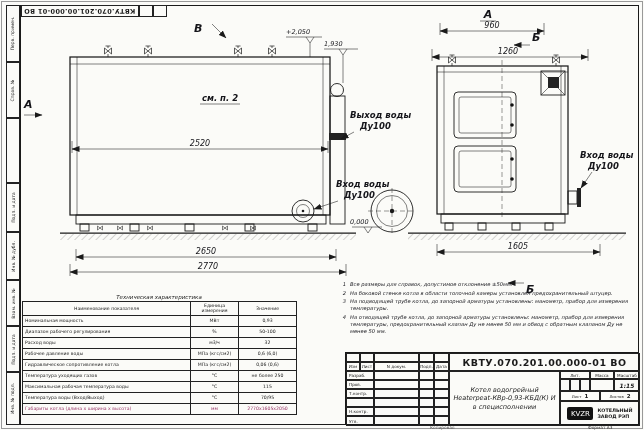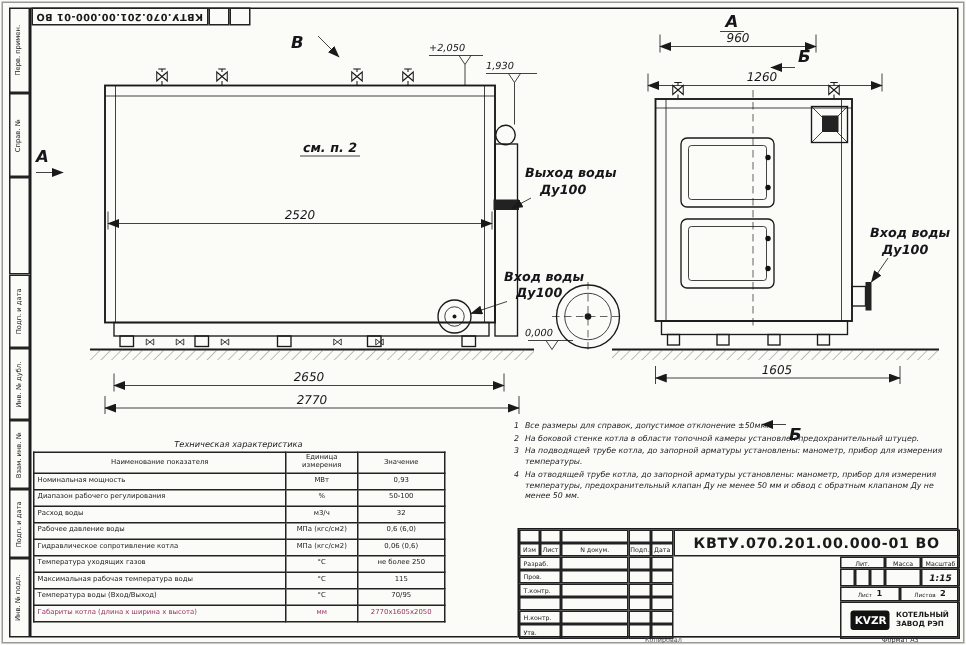--- a/index.html
+++ b/index.html
@@ -48,21 +48,21 @@
   .tb { position:absolute; left:345px; top:352px; width:294px; height:73px; border:1.3px solid #1a1a1a; background:#fbfbf8; }
   .c  { position:absolute; border:0.6px solid #222; display:flex; align-items:center; justify-content:center; font-size:4.2px; overflow:hidden; }
   .c.left-align { justify-content:flex-start; padding-left:2px; }
   .docnum { font-size:9.5px; font-weight:bold; letter-spacing:0.5px; }
   .prod { flex-direction:column; font-style:italic; font-size:6.5px; line-height:1.25; text-align:center; }
   .scaleval { font-size:6px; font-style:italic; font-weight:bold; }
   .sheetcell { gap:3px; }
   .sheetcell .lab { font-size:3.8px; }
   .sheetcell .val { font-size:5.5px; font-weight:bold; }
   .company { gap:4px; }
-  .logo { width:26px; height:13px; background:#111; color:#fff; font-weight:bold; font-size:7px; display:flex; align-items:center; justify-content:center; border-radius:2px; }
+  .logo { width:26px; height:13px; background:#111; color:#fff; font-weight:normal; font-size:7px; display:flex; align-items:center; justify-content:center; border-radius:2px; }
   .companytext { display:flex; flex-direction:column; font-size:4.8px; font-weight:bold; line-height:1.2; }
 
   .copied { position:absolute; left:430px; top:424.5px; font-size:4.3px; color:#555; }
   .format { position:absolute; left:588px; top:424.5px; font-size:4.3px; color:#333; }
 </style>
 </head>
 <body>
 
 <div class="sheet">
   <div class="trim"></div>
@@ -405,20 +405,25 @@
     <div class="c" style="left:28px;top:54px;width:45px;height:9px"></div>
     <div class="c" style="left:73px;top:54px;width:15px;height:9px"></div>
     <div class="c" style="left:88px;top:54px;width:15px;height:9px"></div>
     <div class="c left-align" style="left:0;top:63px;width:28px;height:10px">Утв.</div>
     <div class="c" style="left:28px;top:63px;width:45px;height:10px"></div>
     <div class="c" style="left:73px;top:63px;width:15px;height:10px"></div>
     <div class="c" style="left:88px;top:63px;width:15px;height:10px"></div>
 
     <div class="c docnum" style="left:103px;top:0;width:191px;height:18px">КВТУ.070.201.00.000-01 ВО</div>
 
+    <div class="c prod" style="left:103px;top:18px;width:111px;height:55px">
+      <span>Котел водогрейный</span>
+      <span>Heaterpeat-КВр-0,93-КБД(К) И</span>
+      <span>в специсполнении</span>
+    </div>
 
     <div class="c" style="left:214px;top:18px;width:30px;height:8px">Лит.</div>
     <div class="c" style="left:244px;top:18px;width:24px;height:8px">Масса</div>
     <div class="c" style="left:268px;top:18px;width:26px;height:8px">Масштаб</div>
     <div class="c" style="left:214px;top:26px;width:10px;height:12px"></div>
     <div class="c" style="left:224px;top:26px;width:10px;height:12px"></div>
     <div class="c" style="left:234px;top:26px;width:10px;height:12px"></div>
     <div class="c" style="left:244px;top:26px;width:24px;height:12px"></div>
     <div class="c scaleval" style="left:268px;top:26px;width:26px;height:12px">1:15</div>
 

